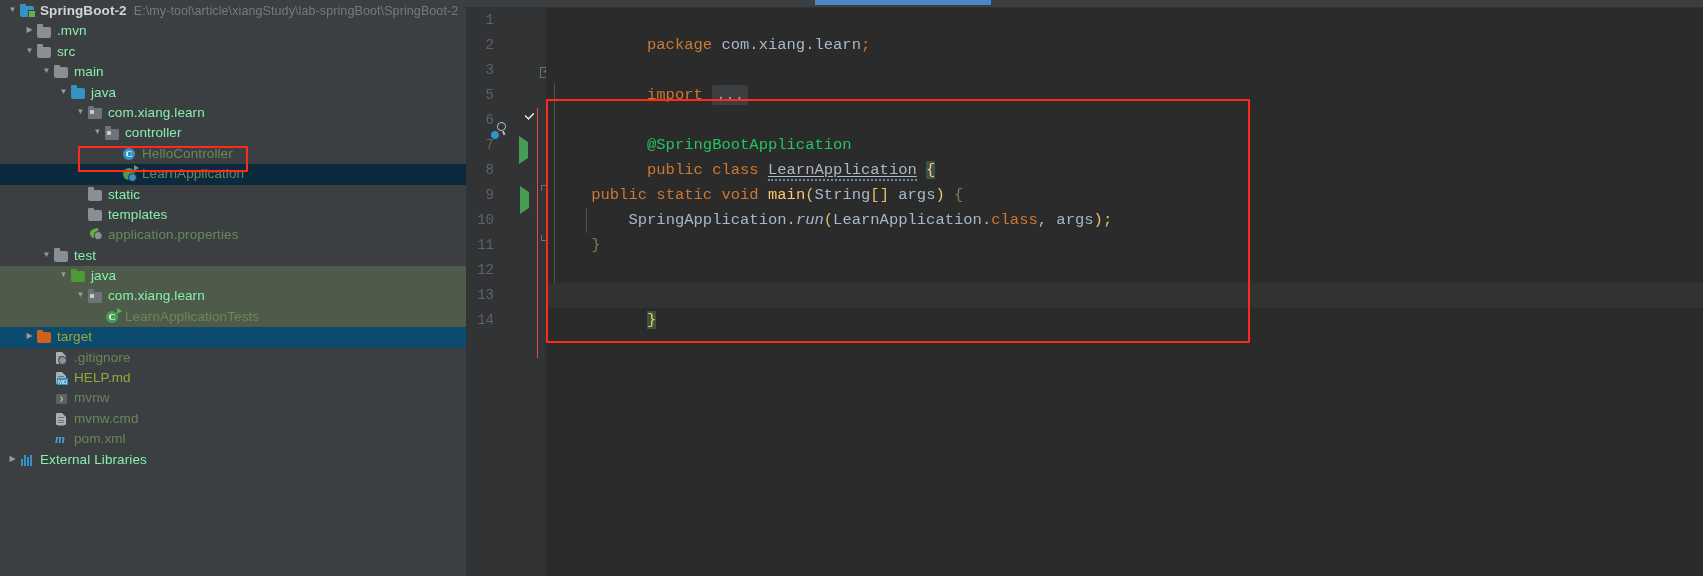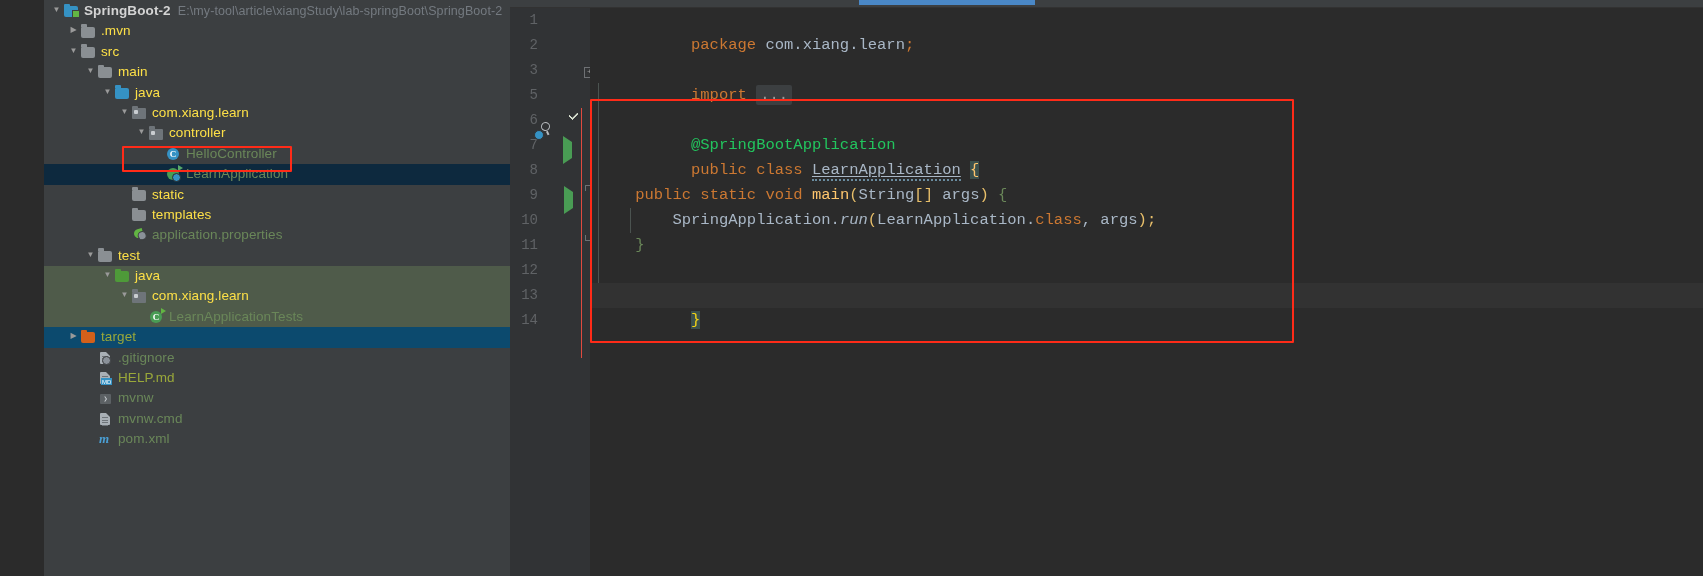--- a/index.html
+++ b/index.html
@@ -23,21 +23,20 @@
   }
 
   
   .project-panel {
     position: relative;
     width: 466px;
     height: 576px;
     background: #3c3f41;
     overflow: hidden;
     flex: 0 0 466px;
-    margin-left: 44px;
   }
   .tree {
     position: relative;
     padding-top: 1px;
   }
   .tree-row {
     position: relative;
     height: 20.4px;
     line-height: 20.4px;
     white-space: nowrap;
@@ -72,21 +71,21 @@
     min-width: 17px;
     height: 16px;
     margin-right: 4px;
     position: relative;
     display: inline-block;
     vertical-align: middle;
   }
   .label { font-size: 13.5px; letter-spacing: 0.1px; }
   .label.bold { font-weight: bold; color: #d4d4d4; }
   .label.green { color: #6a8759; }
-  .label.grey { color: #fde047; }
+  .label.grey { color: #86efac; }
   .label.olive { color: #9aa83a; }
   .label.path {
     color: #747a80;
     font-size: 12.5px;
     margin-left: 7px;
   }
 
   
   .ic-folder, .ic-folder-blue, .ic-folder-green, .ic-folder-orange,
   .ic-folder-src, .ic-folder-res {
@@ -623,20 +622,33 @@
           <span class="label green">mvnw.cmd</span>
         </div>
         <div class="tree-row">
           <span class="indent" style="width: 40px;"></span>
           <span class="arrow none"></span>
           <span class="icon">
             <span class="ic-maven"></span>
           </span>
           <span class="label green">pom.xml</span>
         </div>
+        <div class="tree-row">
+          <span class="indent" style="width: 6px;"></span>
+          <span class="arrow arrow-r"></span>
+          <span class="icon">
+            <span class="ic-libs">
+              <i style="left:0;height:7px;"></i>
+              <i style="left:3px;height:11px;"></i>
+              <i style="left:6px;height:9px;"></i>
+              <i style="left:9px;height:11px;"></i>
+            </span>
+          </span>
+          <span class="label grey">External Libraries</span>
+        </div>
       </div>
     <div class="tree-annot" style="left:78px; top:146px; width:166px; height:22px;"></div>
   </div>
 
   <div class="editor-area">
 
     <div class="tabbar">
       <div class="tab-active-bar"></div>
     </div>
 

